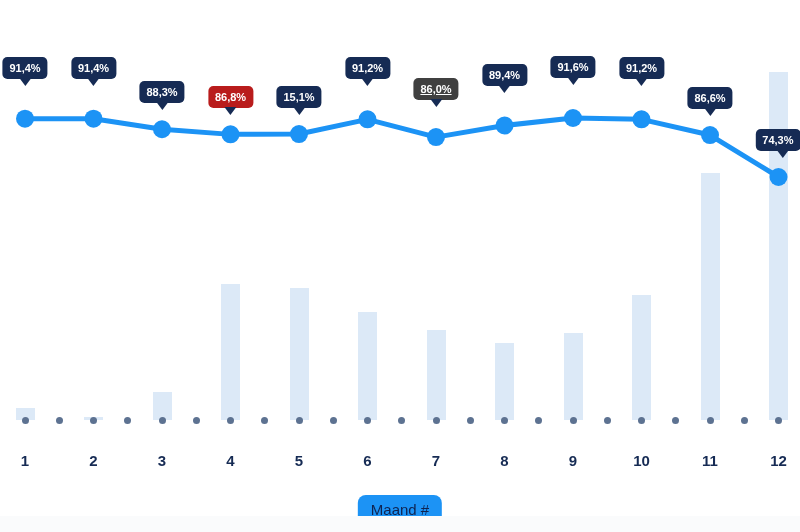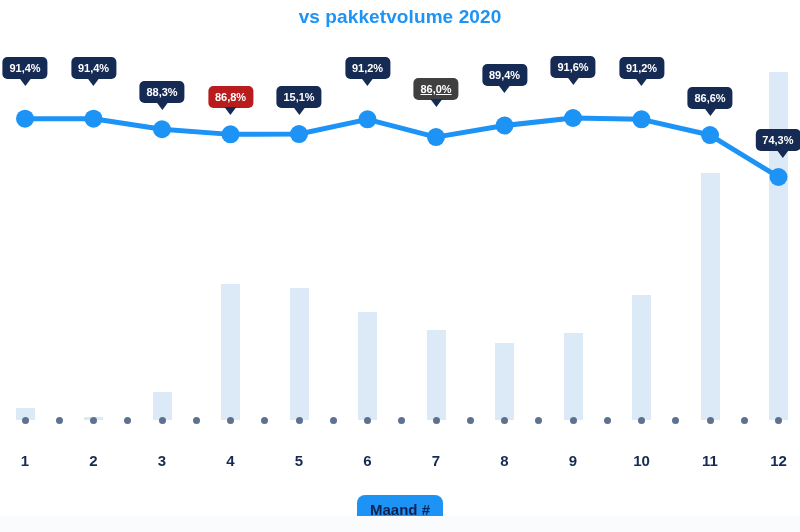--- a/index.html
+++ b/index.html
@@ -112,21 +112,21 @@
 
   
   .axis-badge {
     position: absolute;
     left: 400px;
     top: 495px;
     transform: translateX(-50%);
     background: #1C93F5;
     color: #0f2350;
     font-size: 15px;
-    font-weight: bold;
+    font-weight: normal;
     padding: 6px 13px;
     border-radius: 8px;
     line-height: 18px;
   }
 
   
   .footer-strip {
     position: absolute;
     left: 0;
     bottom: 0;
@@ -134,21 +134,20 @@
     height: 16px;
     background: #fafbfc;
   }
 </style>
 </head>
 <body>
 
 <div id="chart-root">
 
   <div class="chart-title">
-    <span class="line2">vs pakketvolume 2020</span>
   </div>
 
   <div class="plot">
     <div id="bars-layer">
         <div class="bar" style="left: 15.5px; width: 19px; height: 12.18px; bottom: 20px; background: rgb(220, 233, 247);"></div>
         <div class="bar" style="left: 84px; width: 19px; height: 3.48px; bottom: 20px; background: rgb(220, 233, 247);"></div>
         <div class="bar" style="left: 152.5px; width: 19px; height: 27.84px; bottom: 20px; background: rgb(220, 233, 247);"></div>
         <div class="bar" style="left: 221px; width: 19px; height: 135.72px; bottom: 20px; background: rgb(220, 233, 247);"></div>
         <div class="bar" style="left: 289.5px; width: 19px; height: 132.24px; bottom: 20px; background: rgb(220, 233, 247);"></div>
         <div class="bar" style="left: 358px; width: 19px; height: 107.88px; bottom: 20px; background: rgb(220, 233, 247);"></div>

